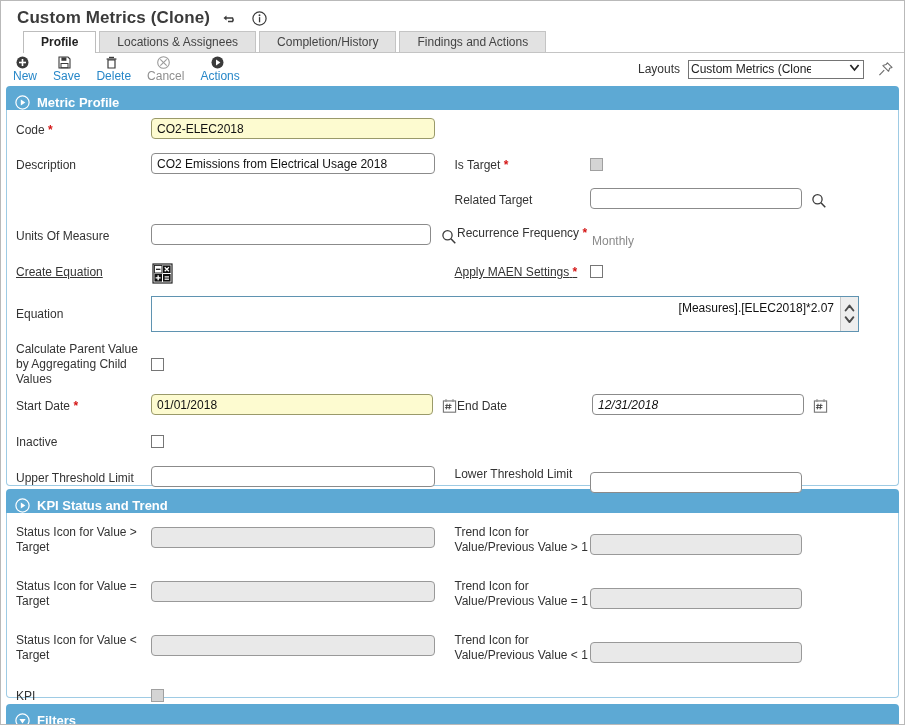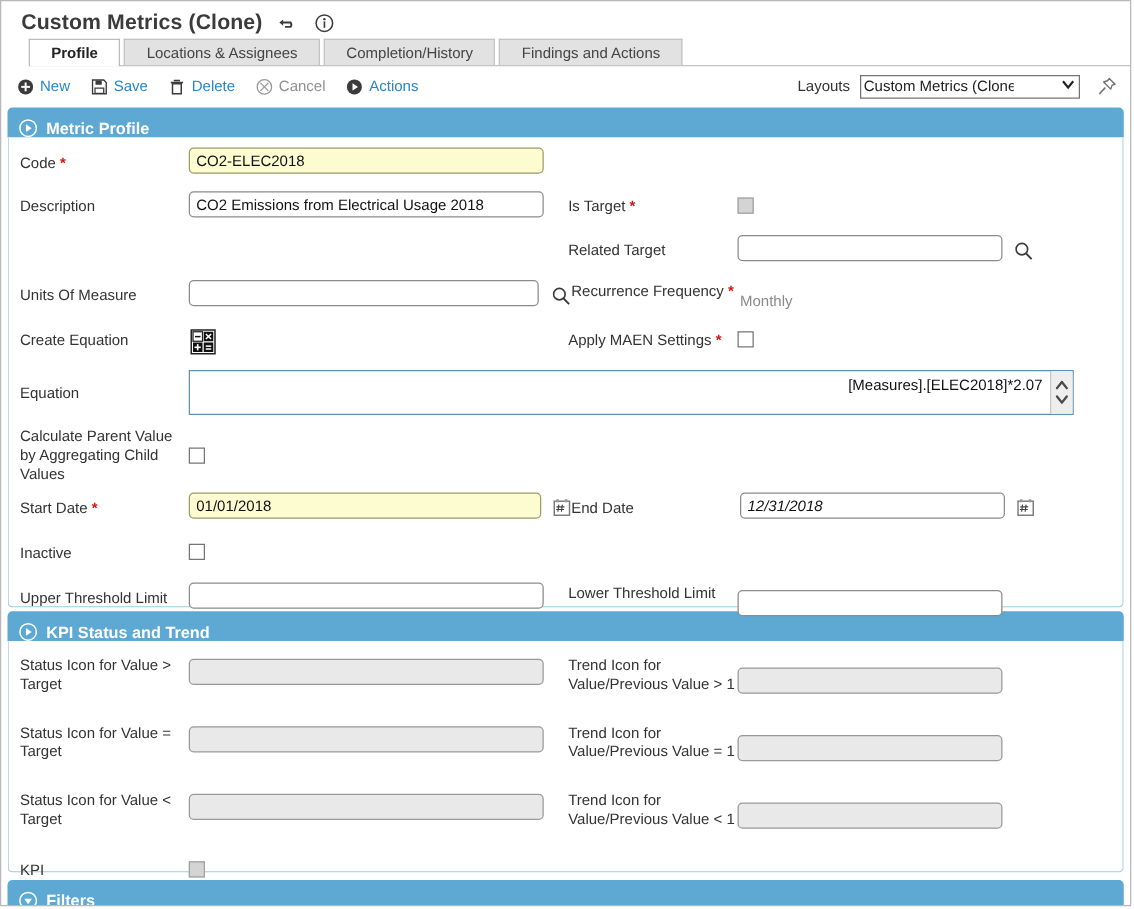--- a/index.html
+++ b/index.html
@@ -84,20 +84,21 @@
     box-sizing:border-box;
     margin-top:3px;
   }
   .tb-btn{
     display:flex;align-items:center;
     margin-right:16px;
     font-size:12px;
     color:#2787c8;
     cursor:pointer;
     white-space:nowrap;
+    flex-direction:column;
   }
   .tb-btn.disabled{color:#8f8f8f;cursor:default;}
   .tb-ico{
     width:14px;height:14px;
     margin-right:5px;
     display:inline-flex;align-items:center;justify-content:center;
   }
   .tb-ico svg{display:block;}
   .tb-spacer{flex:1;}
   .layouts-label{
@@ -417,21 +418,21 @@
               <line x1="9.9" y1="9.8" x2="14.3" y2="14.3" stroke="#3b3b3b" stroke-width="1.5"></line>
             </svg>
           </span>
         </div>
         <div class="cell right">
           <div class="lbl w135" style="padding-top:2px;"><span>Recurrence Frequency</span> <span class="req">*</span></div>
           <span class="statictext" style="padding-top:10px;">Monthly</span>
         </div>
       </div>
 
-      <div class="row" style="margin-top:8px;">
+      <div class="row" style="margin-top:8px;text-decoration:underline;">
         <div class="cell left">
           <div class="lbl w135">Create Equation</div>
           <span class="calcicon">
             <svg width="21" height="21" viewBox="0 0 21 21">
               <rect x="1" y="1" width="19" height="19" fill="#ffffff" stroke="#222" stroke-width="1.2"></rect>
               <rect x="2.4" y="2.4" width="7.6" height="7.6" fill="#ffffff" stroke="#222" stroke-width="1"></rect>
               <rect x="11" y="2.4" width="7.6" height="7.6" fill="#111"></rect>
               <rect x="2.4" y="11" width="7.6" height="7.6" fill="#111"></rect>
               <rect x="11" y="11" width="7.6" height="7.6" fill="#111"></rect>
               <rect x="4" y="5.7" width="4.4" height="1.2" fill="#111"></rect>

